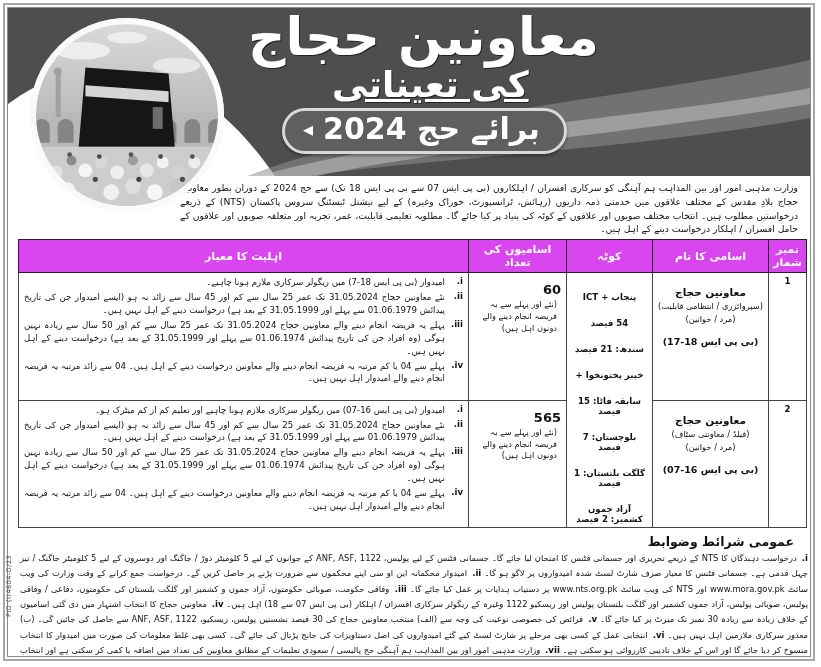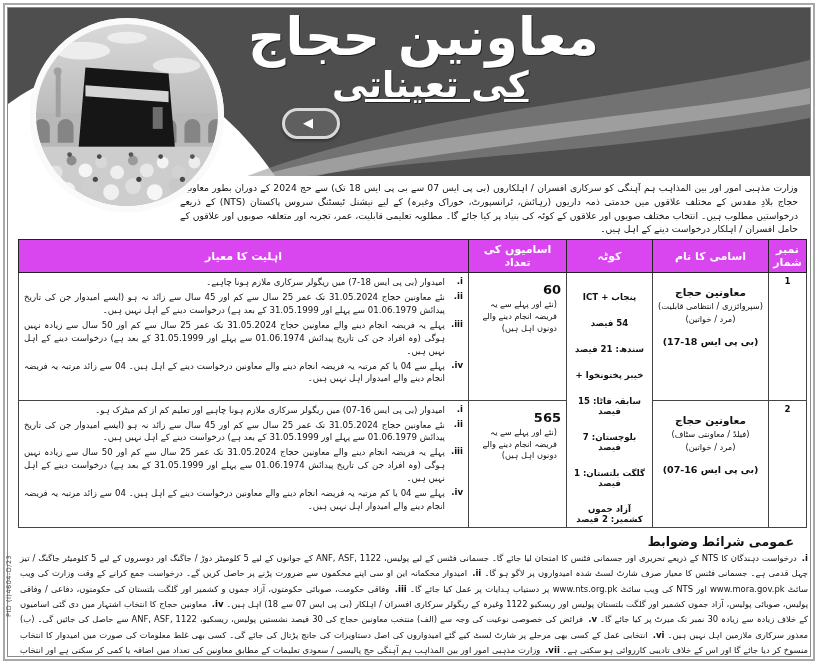--- a/index.html
+++ b/index.html
@@ -129,20 +129,21 @@
               <circle cx="156" cy="165" r="2.6" fill="#4c4c4c"></circle>
           </g>
         </g>
         <circle cx="100" cy="100" r="95" fill="none" stroke="#fafafa" stroke-width="6"></circle>
       </svg>
 
       <div class="titles">
         <div class="t1">معاونین حجاج</div>
         <div class="t2">کی تعیناتی</div>
         <div class="pill">
+          <span class="yr">برائے حج 2024</span>
           <span class="arrow">◂</span>
         </div>
       </div>
     </div>
 
     <p class="intro">وزارت مذہبی امور اور بین المذاہب ہم آہنگی کو سرکاری افسران / اہلکاروں (بی پی ایس 07 سے بی پی ایس 18 تک) سے حج 2024 کے دوران بطور معاونین حجاج بلادِ مقدس کے مختلف علاقوں میں خدمتی ذمہ داریوں (رہائش، ٹرانسپورٹ، خوراک وغیرہ) کے لیے نیشنل ٹیسٹنگ سروس پاکستان (NTS) کے ذریعے درخواستیں مطلوب ہیں۔ انتخاب مختلف صوبوں اور علاقوں کے کوٹہ کی بنیاد پر کیا جائے گا۔ مطلوبہ تعلیمی قابلیت، عمر، تجربہ اور متعلقہ صوبوں اور علاقوں کے حامل افسران / اہلکار درخواست دینے کے اہل ہیں۔</p>
 
     <table class="jobs">
       <colgroup>
           <col class="c-ser">

